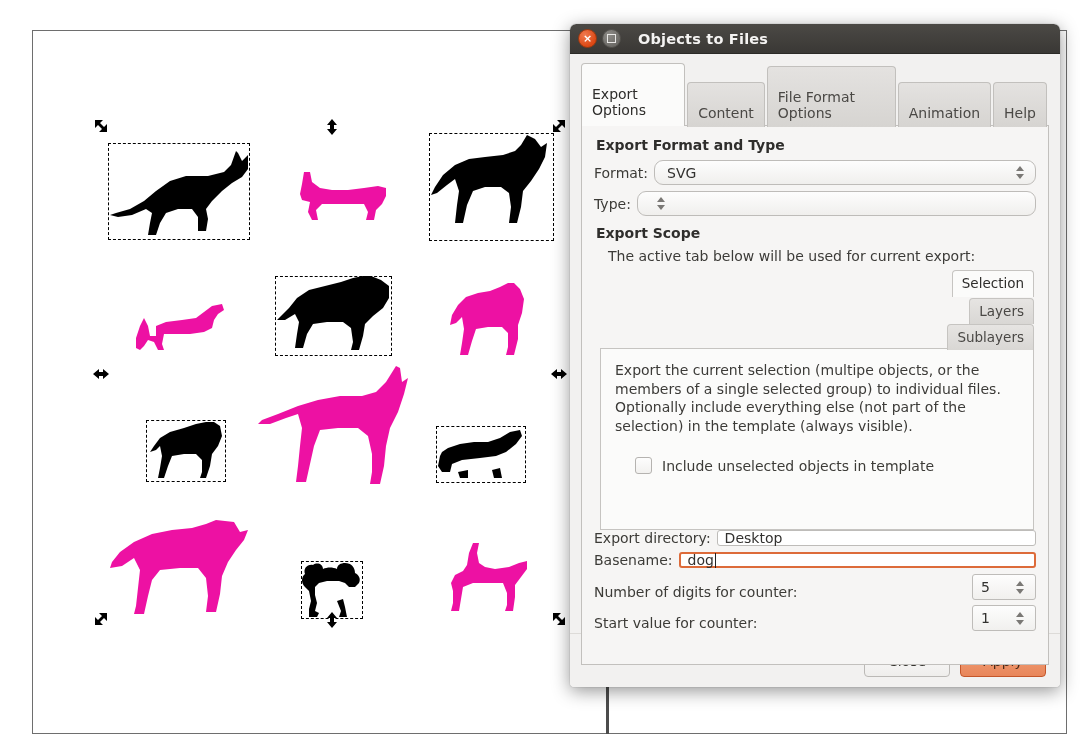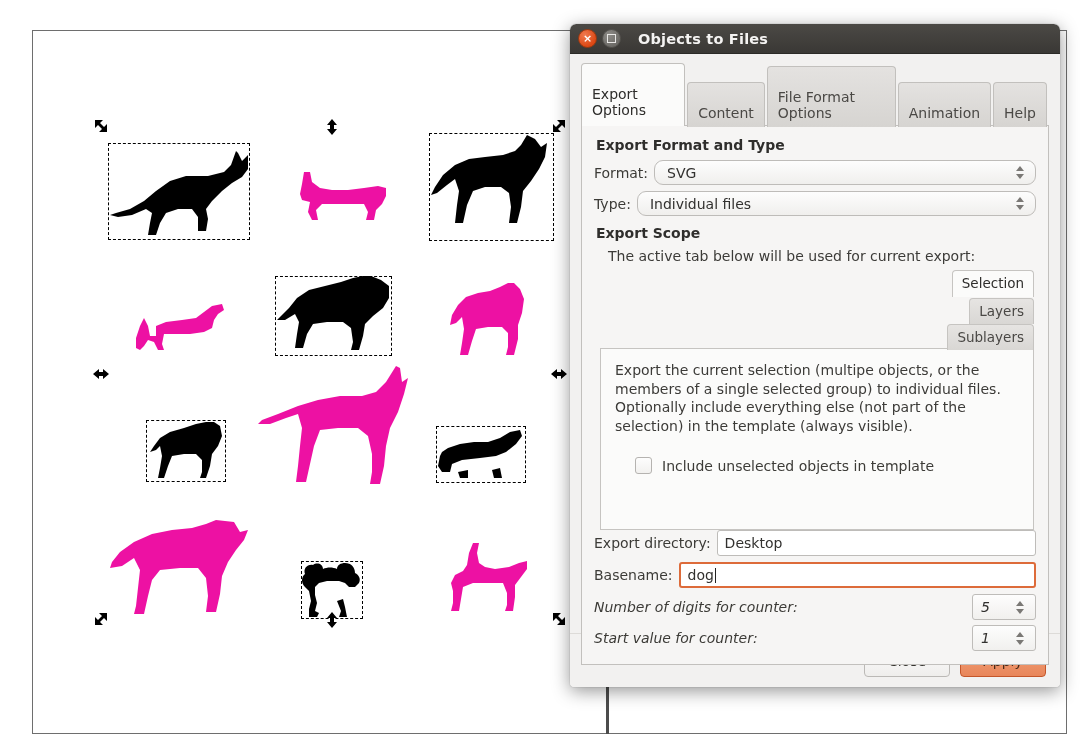--- a/index.html
+++ b/index.html
@@ -135,28 +135,28 @@
   }
   #scope-desc{font-size:14px;line-height:1.33;color:#3c3b38;margin:0 0 22px 0;}
   .checkrow{display:flex;align-items:center;cursor:pointer;padding-left:20px;}
   .cbox{
     width:15px;height:15px;border:1px solid #b5b3b0;border-radius:3px;
     background:linear-gradient(to bottom,#fdfdfd,#f2f1ef);margin-right:10px;
   }
   .checkrow span{font-size:14px;}
 
   .textfield{
-    flex:1;height:26px;border:1px solid #bebcb9;border-radius:3px;
+    flex:1;height:16px;border:1px solid #bebcb9;border-radius:3px;
     background:#ffffff;display:flex;align-items:center;padding:0 7px;
     box-sizing:border-box;font-size:14px;color:#32312f;cursor:text;
   }
   .textfield.focused{border:2px solid #dd6b3a;}
   .caret{display:inline-block;width:1px;height:15px;background:#222;margin-left:1px;}
 
-  .numrow{display:flex;align-items:center;margin-bottom:5px;font-style:italic;}
+  .numrow{display:flex;align-items:flex-end;margin-bottom:5px;}
   .numrow .nlabel{flex:1;font-size:14px;}
   .spinbox{
     width:64px;height:26px;display:flex;align-items:center;
     border:1px solid #bebcb9;border-radius:3px;
     background:linear-gradient(to bottom,#fdfdfd,#f1f0ee);box-sizing:border-box;
   }
   .spinbox .sv{flex:1;padding-left:8px;font-size:14px;color:#32312f;}
 
   #footer{
     position:absolute;left:0;bottom:0;width:100%;height:54px;
@@ -336,21 +336,20 @@
           <div class="spin-arrows">
             <div class="ar-up"></div>
               <div class="ar-dn"></div>
           </div>
         </div>
       </div>
 
       <div class="formrow">
         <label>Type:</label>
         <div class="combo">
-          <div class="cv">Individual files</div>
           <div class="spin-arrows">
             <div class="ar-up"></div>
               <div class="ar-dn"></div>
           </div>
         </div>
       </div>
 
       <div class="section-title" style="margin-top:9px">Export Scope</div>
 
       <div class="hint">The active tab below will be used for current export:</div>

